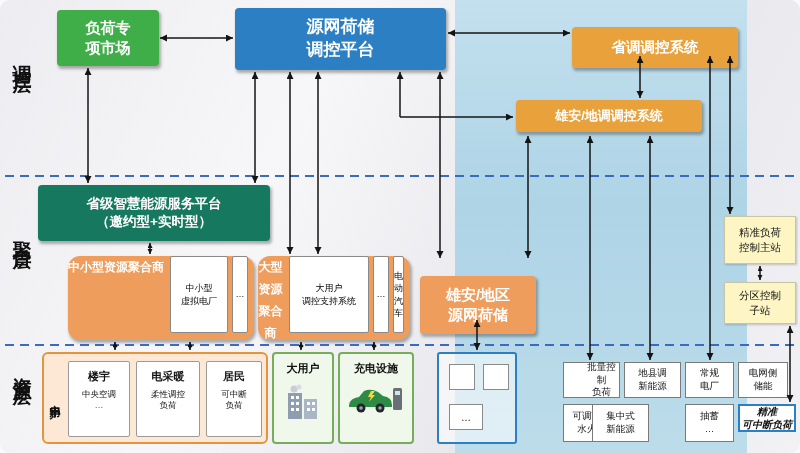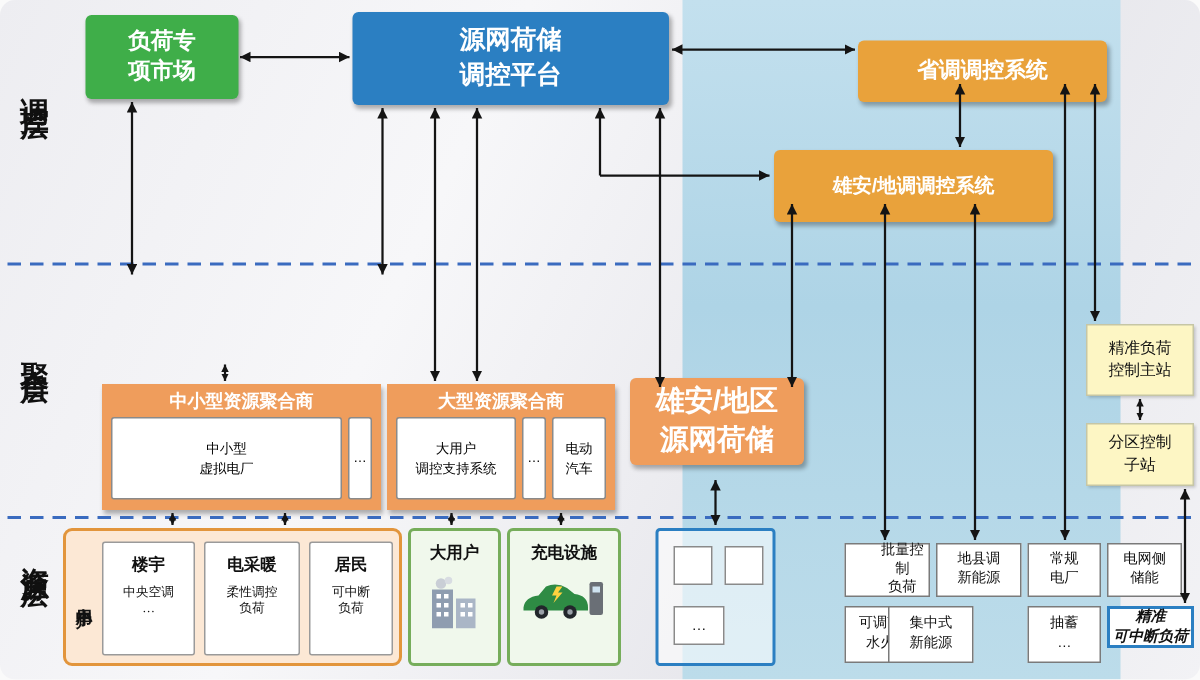--- a/index.html
+++ b/index.html
@@ -11,21 +11,21 @@
   .layer-label{position:absolute;z-index:2;writing-mode:vertical-rl;text-orientation:upright;
     font-weight:bold;font-size:19px;letter-spacing:5px;color:#101010;}
   .bx{position:absolute;z-index:2;display:flex;align-items:center;justify-content:center;text-align:center;
     color:#fff;font-weight:bold;border-radius:4px;line-height:1.35;box-sizing:border-box;
     box-shadow:1.5px 2.5px 3px rgba(0,0,0,.30);white-space:pre-line;}
   .bx-green{background:#3fae49;}
   .bx-blue{background:#2b7fc2;}
   .bx-amber{background:#e9a23b;}
   .bx-teal{background:#16795f;}
   .bx-coral{background:#ef9d5c;}
-  .agg{position:absolute;z-index:2;background:#ef9d5c;border-radius:0;display:flex;flex-direction:column;
+  .agg{position:absolute;z-index:2;background:#ef9d5c;border-radius:12px;display:flex;flex-direction:row;
     box-shadow:1.5px 2.5px 3px rgba(0,0,0,.30);box-sizing:border-box;}
   .agg-title{height:22px;line-height:22px;text-align:center;color:#fff;font-weight:bold;font-size:12px;}
   .agg-row{flex:1;display:flex;gap:4px;padding:0 6px 7px;align-items:stretch;}
   .wbx{background:#fff;border:1px solid #8a8a8a;border-radius:2px;color:#000;font-size:9px;line-height:1.35;
     display:flex;align-items:center;justify-content:center;text-align:center;white-space:pre-line;box-sizing:border-box;}
   .pale{position:absolute;z-index:2;background:#fdf6c4;border:1px solid #c6c6a5;display:flex;align-items:center;
     justify-content:center;text-align:center;font-size:10.5px;line-height:1.4;white-space:pre-line;
     box-shadow:1px 1px 2px rgba(0,0,0,.2);box-sizing:border-box;}
   .peach{position:absolute;z-index:2;background:#fce8d5;border:2px solid #e2953c;border-radius:6px;box-sizing:border-box;}
   .vlab{position:absolute;left:3px;top:50%;transform:translateY(-50%);writing-mode:vertical-rl;
@@ -59,22 +59,24 @@
 
   <div class="layer-label" style="left:9px;top:50px;">调控层</div>
   <div class="layer-label" style="left:9px;top:226px;">聚合层</div>
   <div class="layer-label" style="left:9px;top:362px;">资源层</div>
 
   <div class="bx bx-green" style="left:57px;top:10px;width:102px;height:56px;font-size:15px;">负荷专
 项市场</div>
   <div class="bx bx-blue" style="left:235px;top:8px;width:211px;height:62px;font-size:17px;">源网荷储
 调控平台</div>
   <div class="bx bx-amber" style="left:572px;top:27px;width:166px;height:41px;font-size:14.5px;">省调调控系统</div>
-  <div class="bx bx-amber" style="left:516px;top:100px;width:186px;height:48px;font-size:13px;">雄安/地调调控系统</div>
-
+  <div class="bx bx-amber" style="left:516px;top:100px;width:186px;height:32px;font-size:13px;">雄安/地调调控系统</div>
+
+  <div class="bx bx-teal" style="left:38px;top:185px;width:232px;height:56px;font-size:13.5px;">省级智慧能源服务平台
+（邀约型+实时型）</div>
 
   <div class="agg" style="left:68px;top:256px;width:186px;height:84px;">
     <div class="agg-title">中小型资源聚合商</div>
     <div class="agg-row">
       <div class="wbx" style="flex:1;">中小型
 虚拟电厂</div>
       <div class="wbx" style="width:16px;flex:none;">…</div>
     </div>
   </div>
 
@@ -82,21 +84,21 @@
     <div class="agg-title">大型资源聚合商</div>
     <div class="agg-row">
       <div class="wbx" style="width:80px;flex:none;">大用户
 调控支持系统</div>
       <div class="wbx" style="width:16px;flex:none;">…</div>
       <div class="wbx" style="flex:1;">电动
 汽车</div>
     </div>
   </div>
 
-  <div class="bx bx-coral" style="left:420px;top:252px;width:116px;height:58px;font-size:19px;">雄安/地区
+  <div class="bx bx-coral" style="left:420px;top:276px;width:116px;height:58px;font-size:15px;">雄安/地区
 源网荷储</div>
 
   <div class="pale" style="left:724px;top:216px;width:72px;height:48px;">精准负荷
 控制主站</div>
   <div class="pale" style="left:724px;top:282px;width:72px;height:42px;">分区控制
 子站</div>
 
   <div class="peach" style="left:42px;top:352px;width:226px;height:92px;">
     <div class="vlab">中小用户</div>
     <div class="res-card" style="left:24px;top:7px;width:62px;height:76px;">

